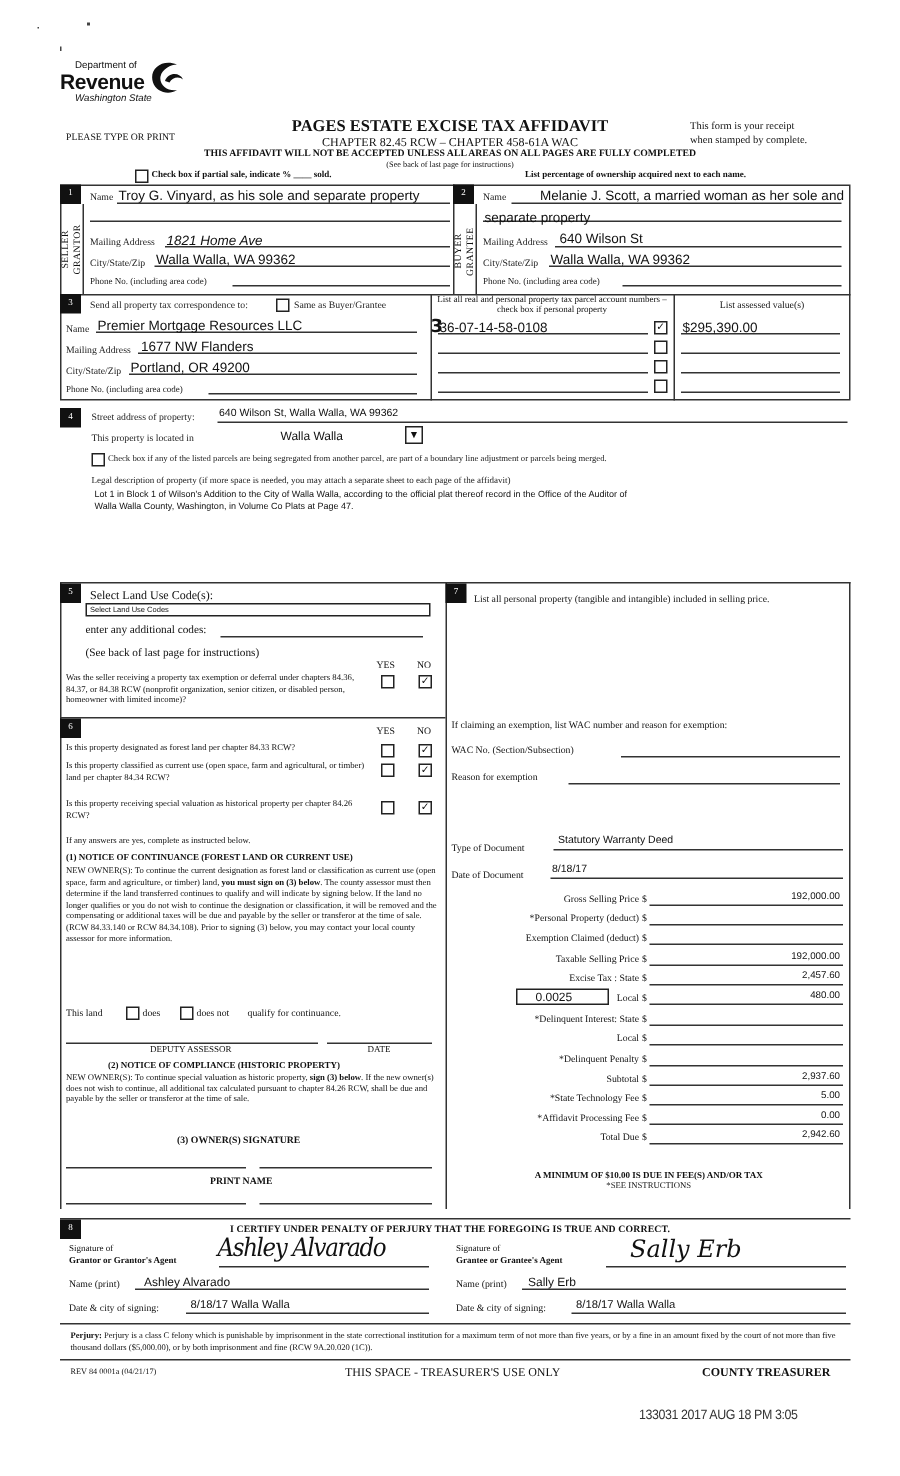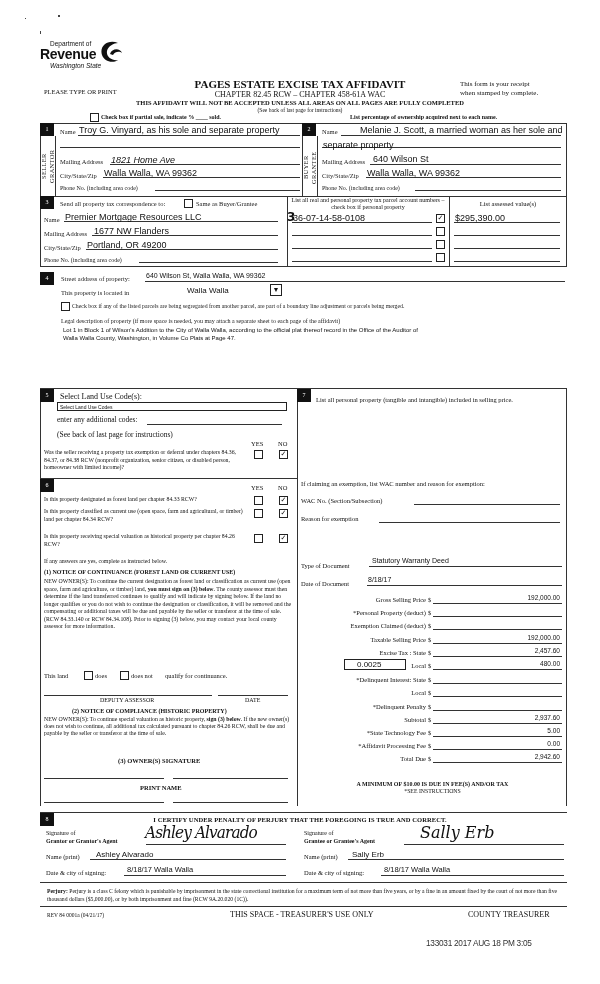--- a/index.html
+++ b/index.html
@@ -347,18 +347,18 @@
 <div class="uline" style="left:381px;top:866px;width:183px;height:10px;"></div>
 <div class="abs filled" style="left:384px;top:865px;font-size:7.5px;">8/18/17 Walla Walla</div>
 
 <div class="hline" style="left:40px;top:882px;width:527px;"></div>
 <div class="abs serif" style="left:47px;top:887px;width:515px;font-size:5.7px;line-height:8px;">
   <b>Perjury:</b><span> Perjury is a class C felony which is punishable by imprisonment in the state correctional institution for a maximum term of not more than five years, or by a fine in an amount fixed by the court of not more than five thousand dollars ($5,000.00), or by both imprisonment and fine (RCW 9A.20.020 (1C)).</span>
 </div>
 <div class="hline" style="left:40px;top:906px;width:527px;"></div>
 <div class="abs serif" style="left:47px;top:912px;font-size:5.5px;">REV 84 0001a (04/21/17)</div>
 <div class="abs serif" style="left:230px;top:910px;font-size:8px;">THIS SPACE - TREASURER'S USE ONLY</div>
-<div class="abs serif" style="left:468px;top:910px;font-size:8px;">COUNTY TREASURER</div>
+<div class="abs serif" style="left:468px;top:910px;font-size:8px;font-weight:bold;">COUNTY TREASURER</div>
 <div class="abs sans" style="left:426px;top:938px;font-size:9px;color:#333;letter-spacing:-0.3px;transform:scaleX(0.92);transform-origin:left;">133031 2017 AUG 18 PM 3:05</div>
 
 <div class="abs" style="left:58px;top:15px;width:2px;height:2px;background:#444;"></div>
 <div class="abs" style="left:25px;top:18px;width:1px;height:1px;background:#444;"></div>
 <div class="abs" style="left:40px;top:31px;width:1px;height:3px;background:#444;"></div>
 
 </body></html>

